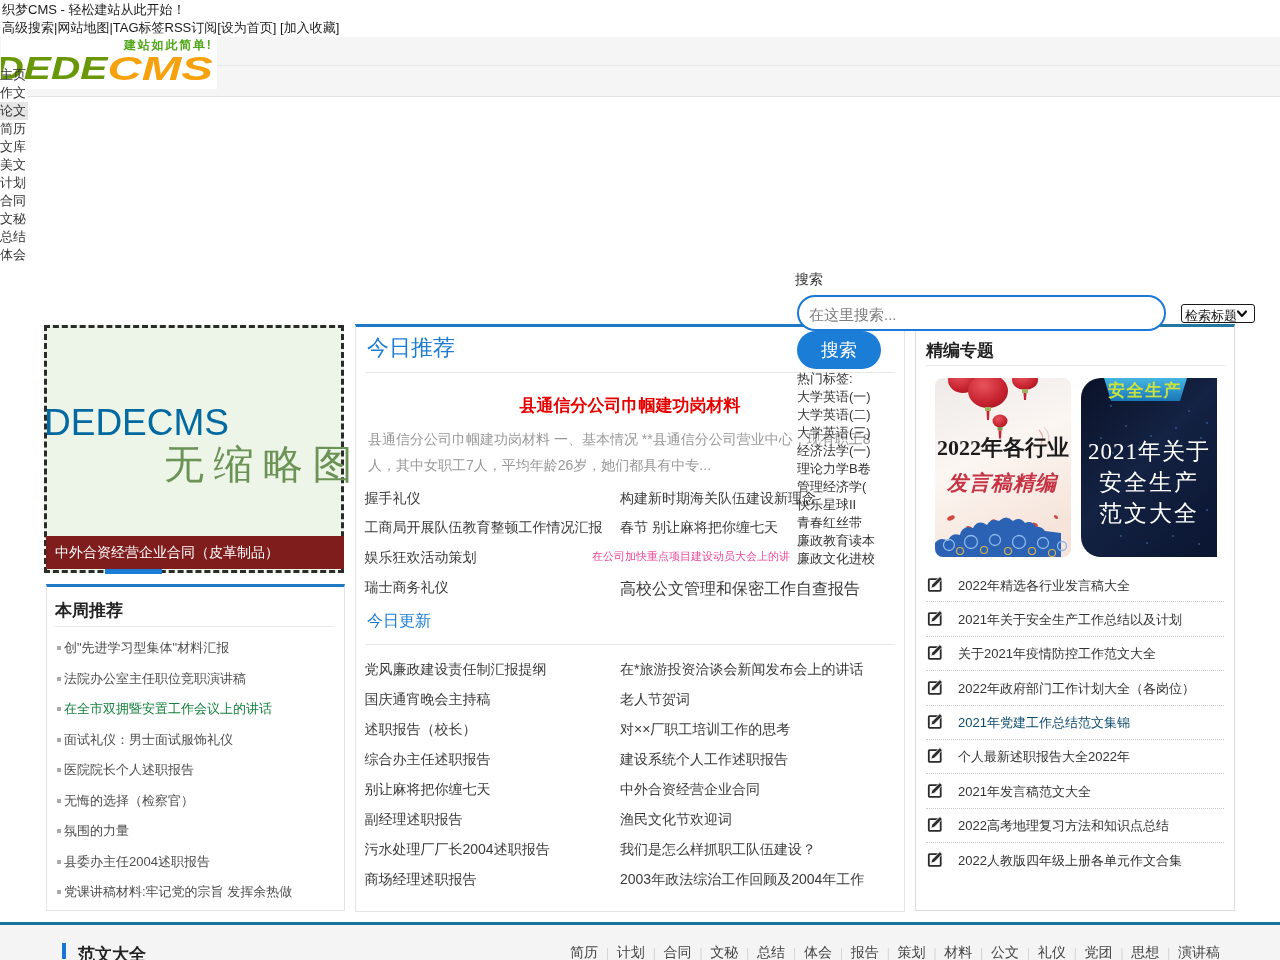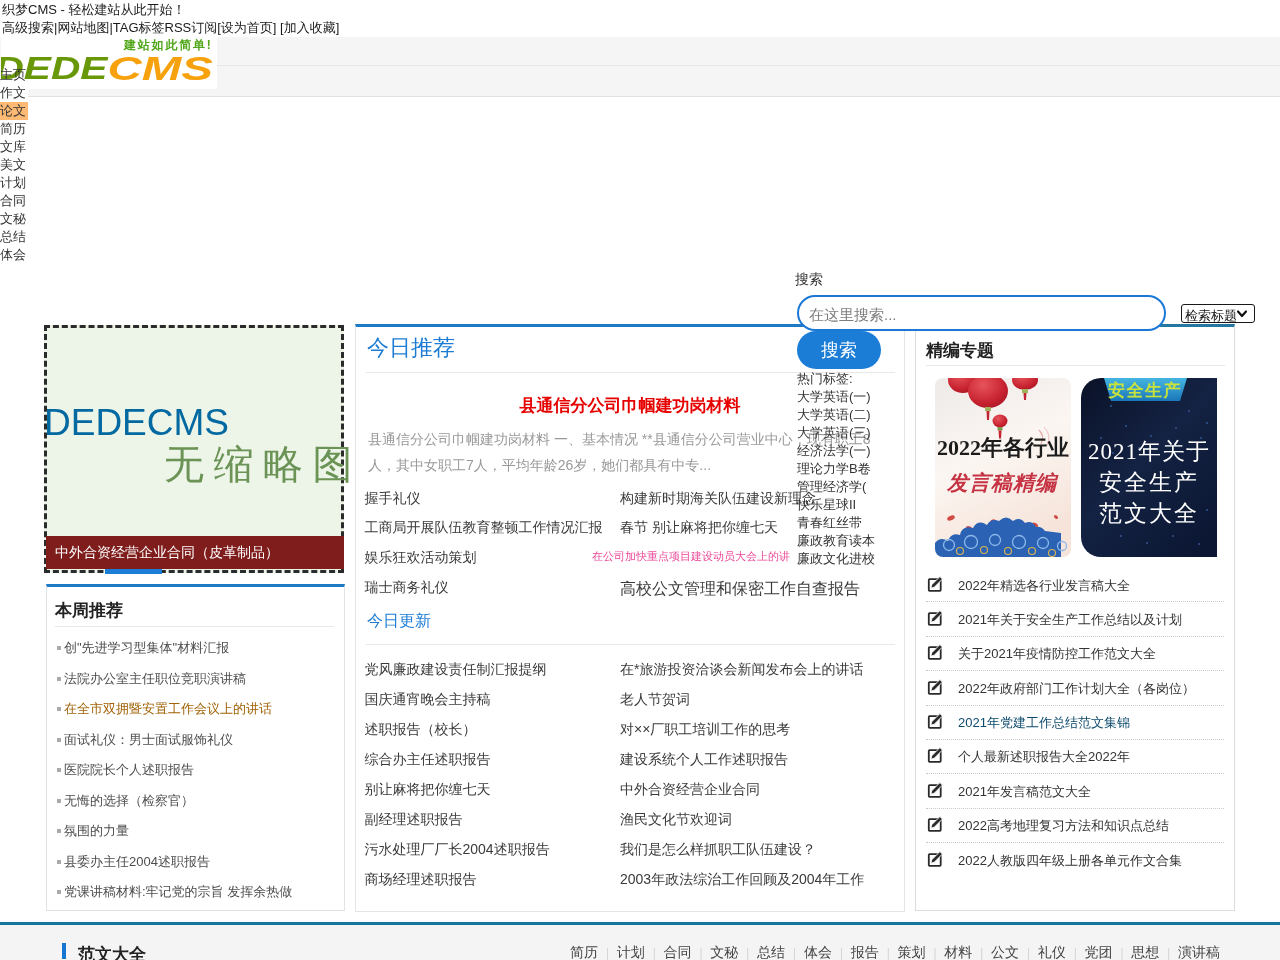--- a/index.html
+++ b/index.html
@@ -25,21 +25,21 @@
 <text x="-6.5" y="42" font-size="31" fill="#689708" textLength="113" lengthAdjust="spacingAndGlyphs">DEDE</text>
 <text x="106.5" y="43" font-size="33" fill="#f7a10c" textLength="105.5" lengthAdjust="spacingAndGlyphs">CMS</text>
 </g>
 <text x="123" y="11.5" font-size="12" font-weight="bold" fill="#4fa616" letter-spacing="1.8" font-family="'Liberation Sans',sans-serif">建站如此简单!</text>
 </svg>
 </div>
 
 <div class="abs" style="left:0;top:66px;font-size:13px;line-height:18px;color:#333;z-index:5">
 <div style="width:28px">主页</div>
 <div style="background:#fff;width:28px">作文</div>
-<div style="background:#fdba74;width:28px">论文</div>
+<div style="background:#e5e5e5;width:28px">论文</div>
 <div style="background:#fff;width:28px">简历</div>
 <div style="background:#fff;width:28px">文库</div>
 <div style="background:#fff;width:28px">美文</div>
 <div style="background:#fff;width:28px">计划</div>
 <div style="background:#fff;width:28px">合同</div>
 <div style="background:#fff;width:28px">文秘</div>
 <div style="background:#fff;width:28px">总结</div>
 <div style="background:#fff;width:28px">体会</div>
 </div>
 
@@ -51,21 +51,21 @@
 
 <div class="abs" style="left:46px;top:584px;width:299px;height:327px;background:#fff;border:1px solid #e3e3e3;border-top:3px solid #1e7ac4"></div>
 <div class="abs nw" style="left:55px;top:599px;font-size:17px;font-weight:bold;color:#222">本周推荐</div>
 <div class="abs" style="left:55px;top:626px;width:279px;height:1px;background:#e8e8e8"></div>
 <div id="weeklist">
 <div class="abs" style="left:57px;top:646px;width:3.5px;height:3.5px;background:#aaa"></div>
     <div class="abs nw" style="left:64px;top:639px;font-size:13px;color:#4d4d4d">创"先进学习型集体"材料汇报</div>
 <div class="abs" style="left:57px;top:677px;width:3.5px;height:3.5px;background:#aaa"></div>
     <div class="abs nw" style="left:64px;top:670px;font-size:13px;color:#4d4d4d">法院办公室主任职位竞职演讲稿</div>
 <div class="abs" style="left:57px;top:707px;width:3.5px;height:3.5px;background:#aaa"></div>
-    <div class="abs nw" style="left:64px;top:700px;font-size:13px;color:#a16207">在全市双拥暨安置工作会议上的讲话</div>
+    <div class="abs nw" style="left:64px;top:700px;font-size:13px;color:#15803d">在全市双拥暨安置工作会议上的讲话</div>
 <div class="abs" style="left:57px;top:738px;width:3.5px;height:3.5px;background:#aaa"></div>
     <div class="abs nw" style="left:64px;top:731px;font-size:13px;color:#4d4d4d">面试礼仪：男士面试服饰礼仪</div>
 <div class="abs" style="left:57px;top:768px;width:3.5px;height:3.5px;background:#aaa"></div>
     <div class="abs nw" style="left:64px;top:761px;font-size:13px;color:#4d4d4d">医院院长个人述职报告</div>
 <div class="abs" style="left:57px;top:799px;width:3.5px;height:3.5px;background:#aaa"></div>
     <div class="abs nw" style="left:64px;top:792px;font-size:13px;color:#4d4d4d">无悔的选择（检察官）</div>
 <div class="abs" style="left:57px;top:829px;width:3.5px;height:3.5px;background:#aaa"></div>
     <div class="abs nw" style="left:64px;top:822px;font-size:13px;color:#4d4d4d">氛围的力量</div>
 <div class="abs" style="left:57px;top:860px;width:3.5px;height:3.5px;background:#aaa"></div>
     <div class="abs nw" style="left:64px;top:853px;font-size:13px;color:#4d4d4d">县委办主任2004述职报告</div>

